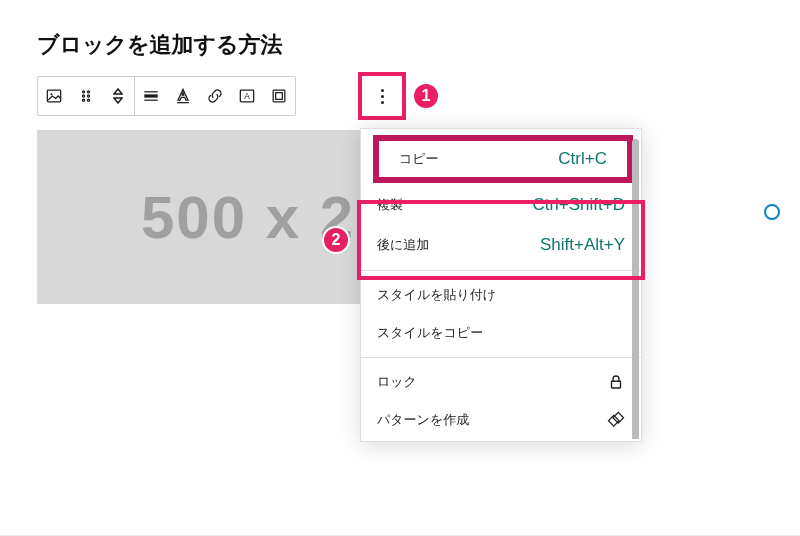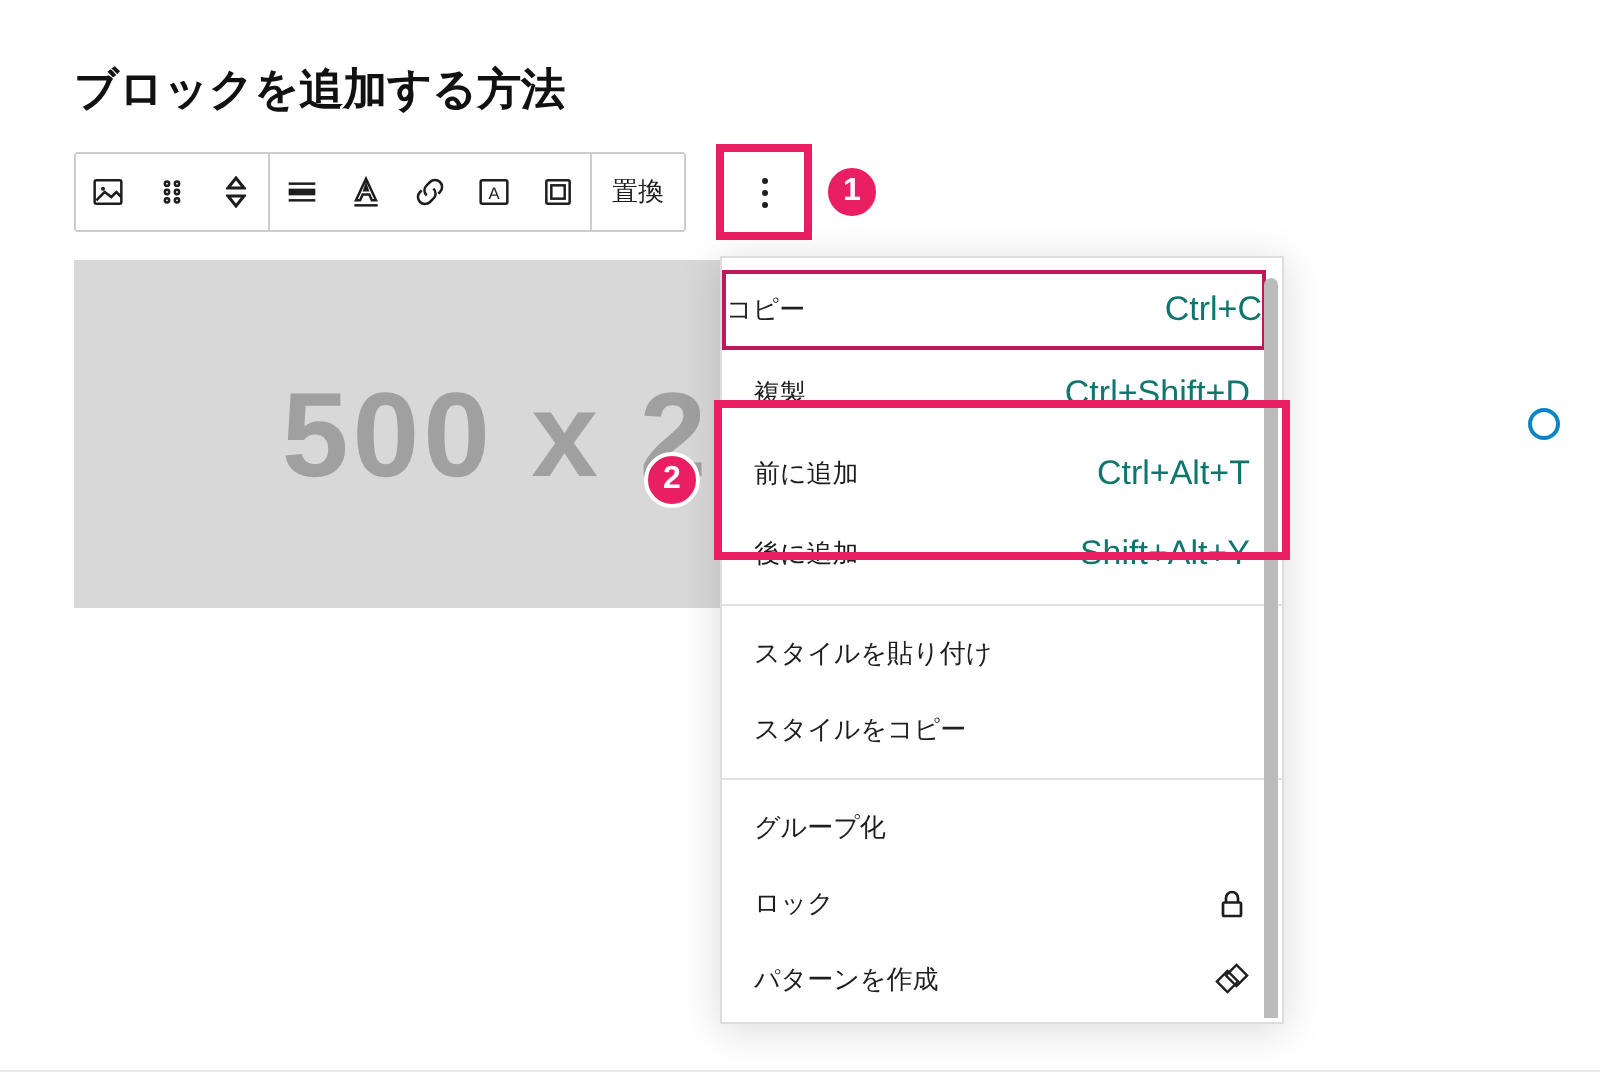--- a/index.html
+++ b/index.html
@@ -15,21 +15,21 @@
 .more-dots{display:flex;flex-direction:column;gap:3px}
 .more-dots span{width:3px;height:3px;border-radius:50%;background:#1e1e1e}
 .badge{position:absolute;width:28px;height:28px;border-radius:50%;background:#e91e63;color:#fff;font-weight:700;display:flex;align-items:center;justify-content:center;font-size:16px;z-index:10;border:2px solid #fff}
 .badge1{left:412px;top:82px}
 .badge2{left:322px;top:226px}
 .placeholder{position:absolute;left:37px;top:130px;width:422px;height:174px;background:#d8d8d8;display:flex;align-items:center;justify-content:center;font-size:60px;font-weight:700;color:#a0a0a0;z-index:1;letter-spacing:2px}
 .menu{position:absolute;left:360px;top:128px;width:282px;background:#fff;border:1px solid #ddd;box-shadow:0 3px 20px rgba(0,0,0,.15);z-index:5;padding-bottom:2px}
 .menu-inner{max-height:406px;overflow:hidden;position:relative}
 .menu-item{display:flex;align-items:center;justify-content:space-between;padding:10px 16px;font-size:13px;color:#1e1e1e;cursor:pointer;min-height:36px}
 .menu-item .shortcut{font-size:17px;color:#0f766e}
-.menu-item.first{border:2px solid #be185d;margin:6px 8px 2px 0;padding:8px 0}
+.menu-item.first{border:6px solid #be185d;margin:6px 8px 2px 12px;padding:8px 20px}
 .menu-sep{height:1px;background:#e0e0e0;margin:5px 0}
 .highlight-box{position:absolute;left:357px;top:200px;width:288px;height:80px;border:4px solid #e91e63;z-index:6;pointer-events:none}
 .menu-icon{width:18px;height:18px}
 .scrollbar{position:absolute;right:2px;top:10px;width:7px;height:380px;background:#bbb;border-radius:4px}
 .side-circle{position:absolute;right:20px;top:204px;width:16px;height:16px;border:2px solid #0a84c6;border-radius:50%}
 .bottom-line{position:absolute;left:0;bottom:0;right:0;height:1px;background:#eaeaea}
 .move-up-down{display:flex;flex-direction:column;align-items:center;justify-content:center;gap:0}
 .move-up-down svg{width:10px;height:8px}
 </style>
 </head>
@@ -93,23 +93,20 @@
           <text x="12" y="16" text-anchor="middle" font-size="10" fill="#1e1e1e" stroke="none" font-family="sans-serif">A</text>
         </svg>
     </button>
     <button class="tb-btn">
       <svg viewBox="0 0 24 24">
           <rect x="5" y="5" width="14" height="14" rx="1"></rect>
           <rect x="8" y="8" width="8" height="8"></rect>
         </svg>
     </button>
   </div>
-  <div class="tb-group">
-    <button class="tb-btn wide">置換</button>
-  </div>
 </div>
 
 <div class="more-box">
   <div class="more-dots">
       <span></span>
       <span></span>
       <span></span>
     </div>
 </div>
 
@@ -121,38 +118,31 @@
   <div class="menu-inner">
     <div class="menu-item first">
       <span>コピー</span>
       <span class="shortcut">Ctrl+C</span>
     </div>
     <div class="menu-item">
       <span>複製</span>
       <span class="shortcut">Ctrl+Shift+D</span>
     </div>
     <div class="menu-item">
-      <span>前に追加</span>
-      <span class="shortcut">Ctrl+Alt+T</span>
-    </div>
-    <div class="menu-item">
       <span>後に追加</span>
       <span class="shortcut">Shift+Alt+Y</span>
     </div>
     <div class="menu-sep"></div>
     <div class="menu-item">
       <span>スタイルを貼り付け</span>
     </div>
     <div class="menu-item">
       <span>スタイルをコピー</span>
     </div>
     <div class="menu-sep"></div>
-    <div class="menu-item">
-      <span>グループ化</span>
-    </div>
     <div class="menu-item">
       <span>ロック</span>
       <svg class="menu-icon" viewBox="0 0 24 24" fill="none" stroke="#1e1e1e" stroke-width="1.8">
           <rect x="6" y="11" width="12" height="9" rx="1"></rect>
           <path d="M8 11 V8 a4 4 0 0 1 8 0 V11"></path>
         </svg>
     </div>
     <div class="menu-item">
       <span>パターンを作成</span>
       <svg class="menu-icon" viewBox="0 0 24 24" fill="none" stroke="#1e1e1e" stroke-width="1.6">

